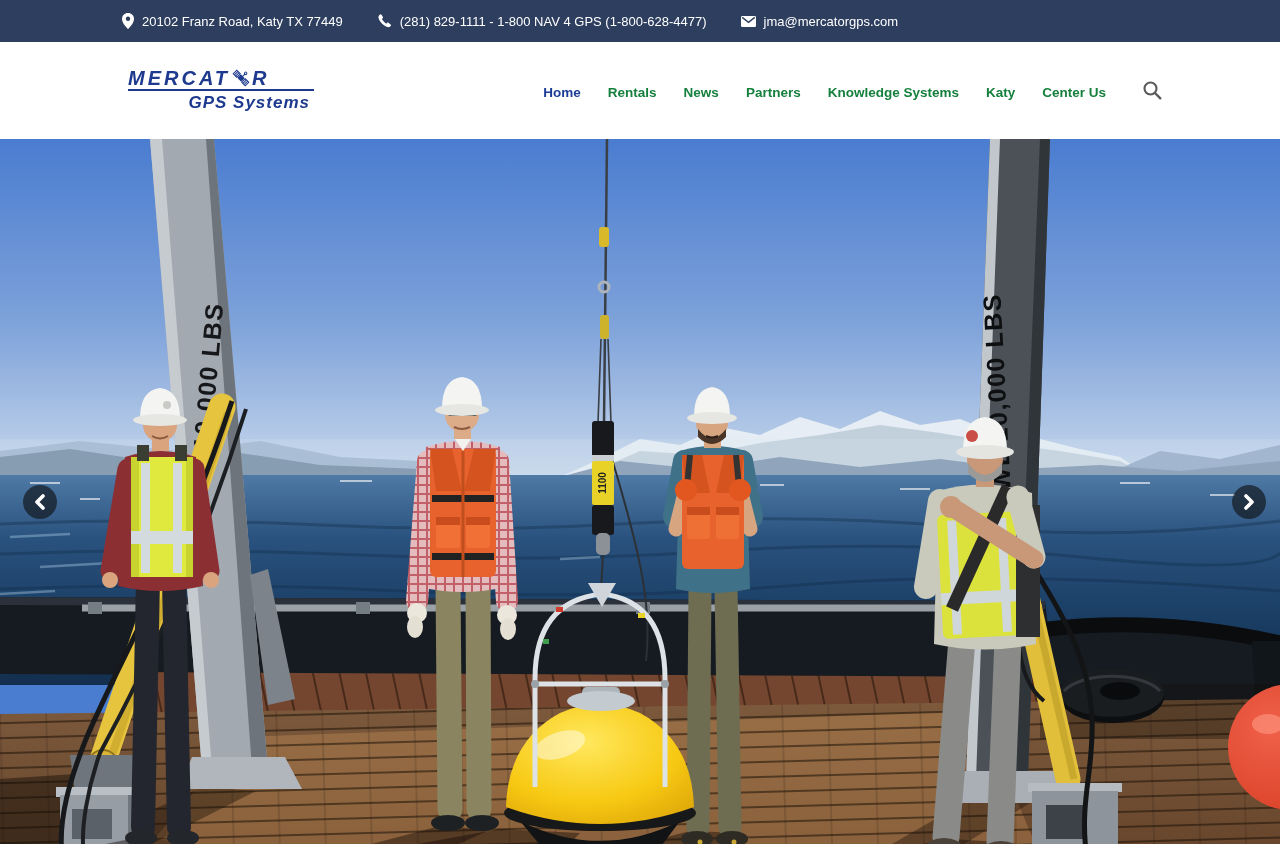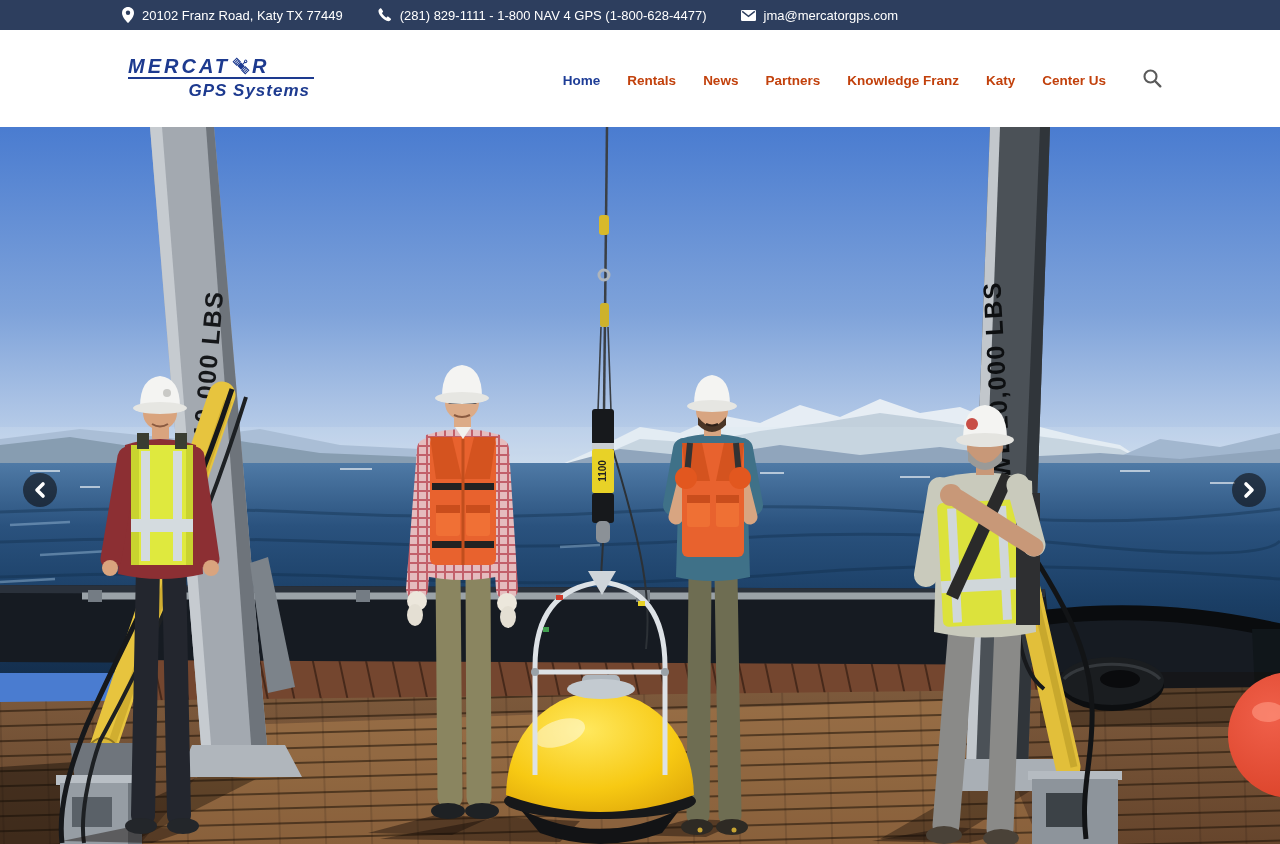--- a/index.html
+++ b/index.html
@@ -2,35 +2,35 @@
 <html><head>
 <meta charset="utf-8">
 <style>
   html,body{margin:0;padding:0;}
   body{
     width:1280px;height:844px;overflow:hidden;
     font-family:"Liberation Sans", sans-serif;
     background:#ffffff;
   }
   
-  .topbar{height:30px;background:#2d3e5e;display:flex;align-items:center;}
+  .topbar{height:42px;background:#2d3e5e;display:flex;align-items:center;}
   .topbar-inner{display:flex;align-items:center;gap:34px;padding-left:122px;}
   .tb-item{display:flex;align-items:center;gap:8px;color:#ffffff;font-size:13px;white-space:nowrap;}
   .tb-item svg{flex:0 0 auto;display:block;}
   
   .header{height:97px;background:#ffffff;display:flex;align-items:center;justify-content:space-between;
           padding:0 118px 0 128px;box-sizing:border-box;}
   .logo{display:flex;flex-direction:column;cursor:pointer;width:186px;}
   .logo-row{display:flex;align-items:center;gap:1px;color:#1d3a8f;font-weight:bold;font-style:italic;
             font-size:20px;letter-spacing:3px;line-height:20px;}
   .logo-rule{height:2px;background:#1d3a8f;margin-top:1px;width:100%;}
   .logo-sub{align-self:flex-end;color:#1d3a8f;font-weight:bold;font-style:italic;font-size:17px;
             letter-spacing:1px;margin-top:2px;padding-right:4px;}
   .nav{display:flex;align-items:flex-end;gap:27px;}
-  .nav a{color:#c2410c;font-size:13.5px;font-weight:bold;text-decoration:none;white-space:nowrap;}
+  .nav a{color:#15803d;font-size:13.5px;font-weight:bold;text-decoration:none;white-space:nowrap;}
   .nav a.active{color:#1d3c96;}
   .search-btn{background:none;border:none;padding:0;margin-left:10px;cursor:pointer;display:flex;}
   
   .hero{position:relative;width:1280px;height:717px;overflow:hidden;background:#4a7cd0;}
   .hero svg.scene{display:block;}
   .car-btn{position:absolute;width:34px;height:34px;border-radius:50%;border:none;
            background:rgba(14,15,18,0.62);display:flex;align-items:center;justify-content:center;
            cursor:pointer;padding:0;}
   .car-btn.prev{left:23px;top:346px;}
   .car-btn.next{left:1232px;top:346px;}
@@ -83,21 +83,21 @@
       <span>R</span>
     </div>
     <div class="logo-rule"></div>
     <div class="logo-sub">GPS Systems</div>
   </div>
   <nav class="nav">
     <a href="#" class="active">Home</a>
     <a href="#">Rentals</a>
     <a href="#">News</a>
     <a href="#">Partners</a>
-    <a href="#">Knowledge Franz</a>
+    <a href="#">Knowledge Systems</a>
     <a href="#">Katy</a>
     <a href="#">Center Us</a>
     <button class="search-btn">
       <svg width="19" height="19" viewBox="0 0 19 19">
         <circle cx="7.5" cy="7.5" r="6" fill="none" stroke="#5a5a5a" stroke-width="2.1"></circle>
         <line x1="12" y1="12" x2="17.3" y2="17.3" stroke="#5a5a5a" stroke-width="2.4" stroke-linecap="round"></line>
       </svg>
     </button>
   </nav>
 </div>

